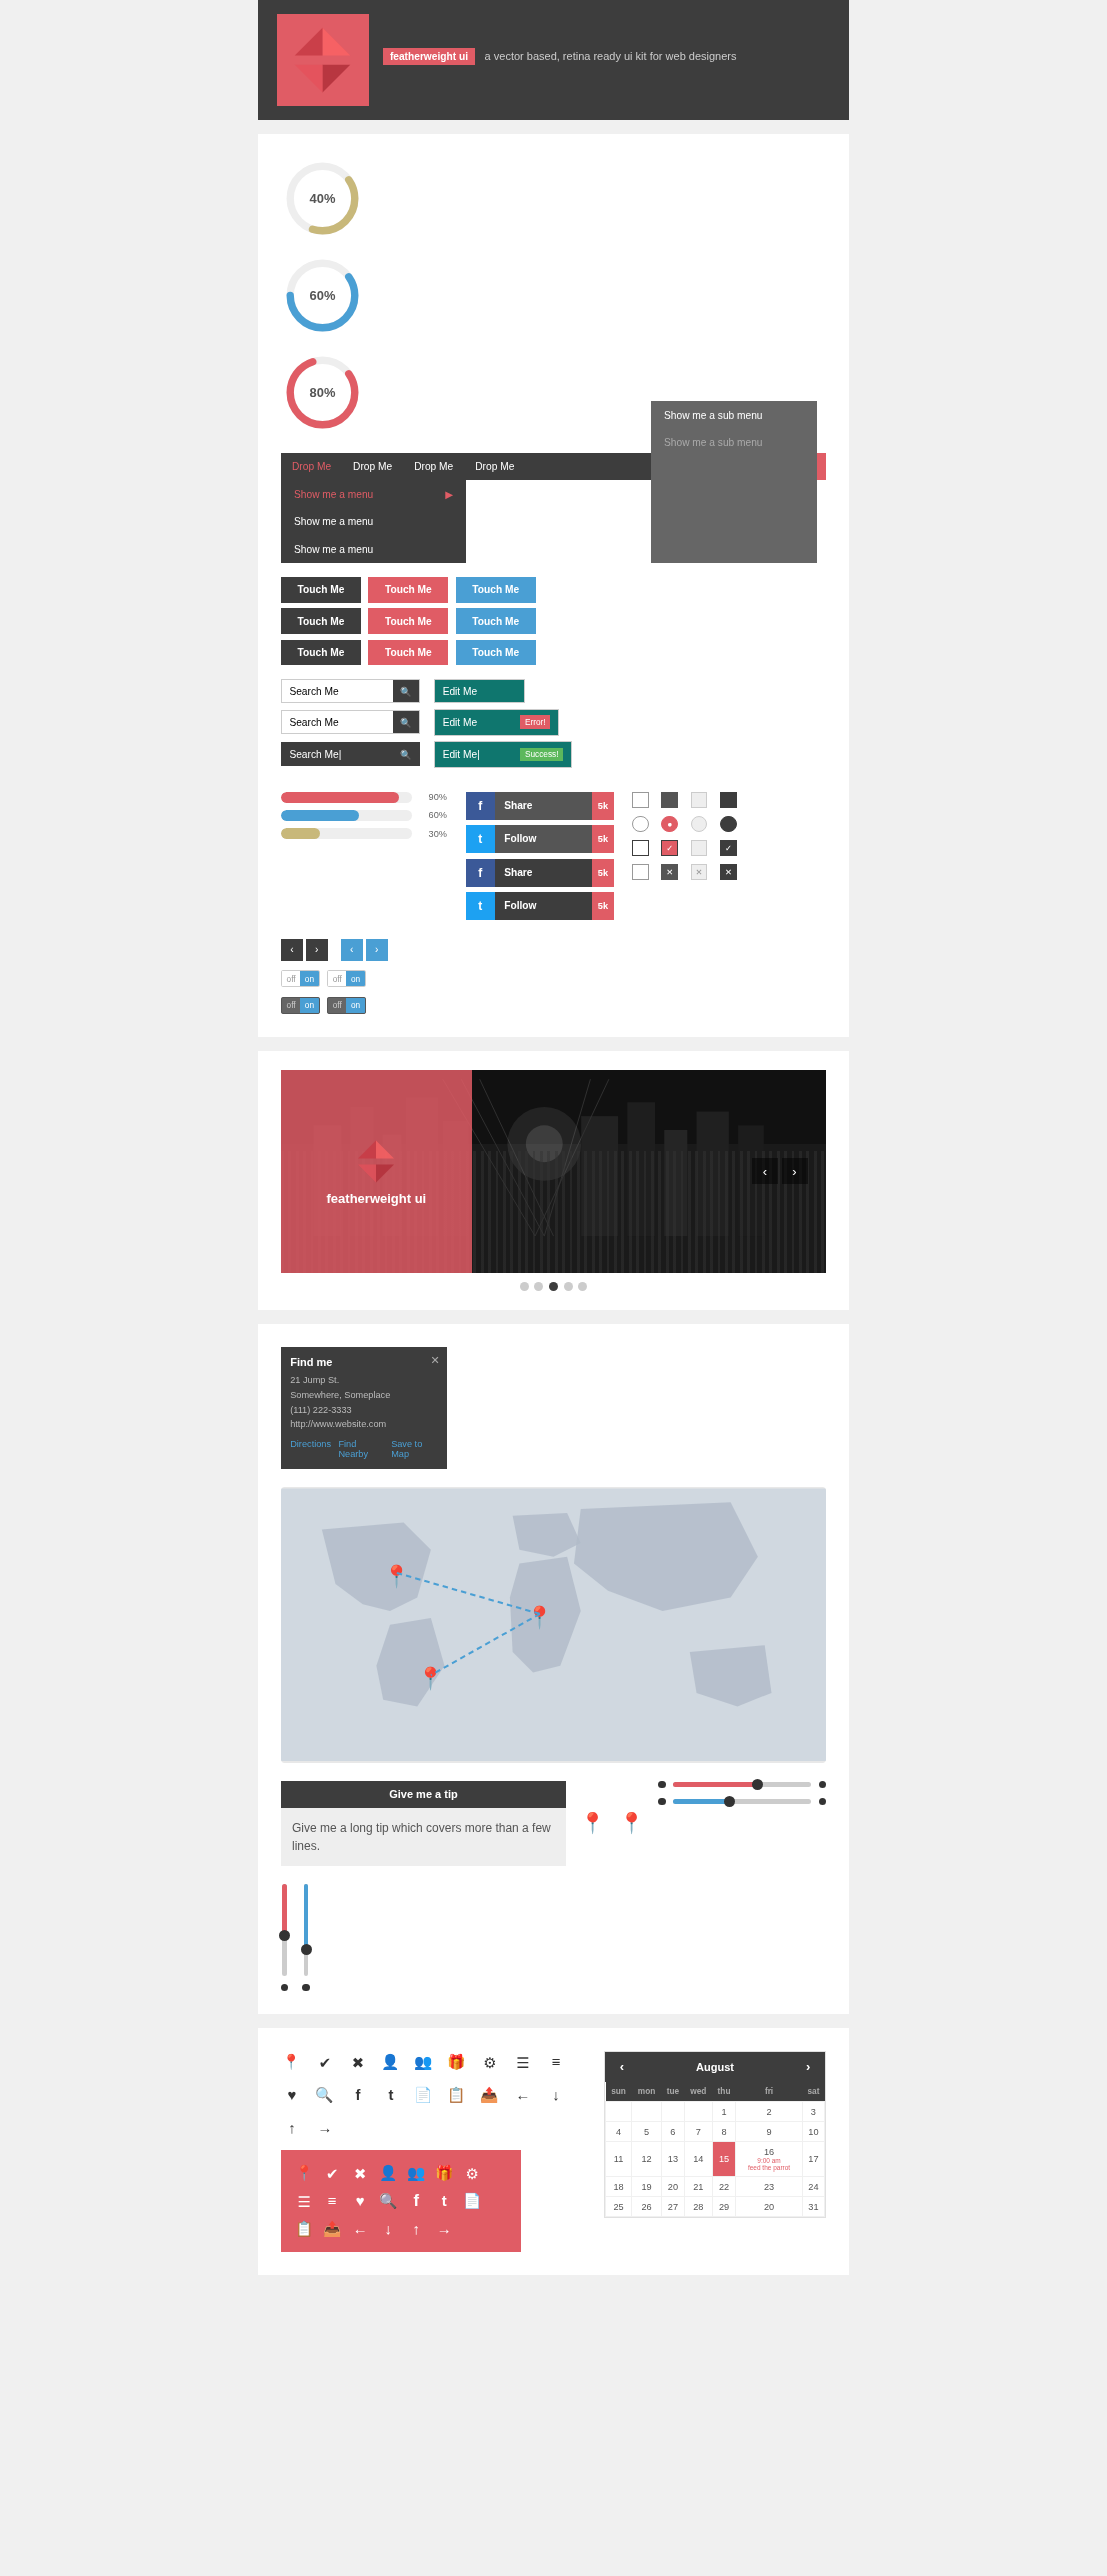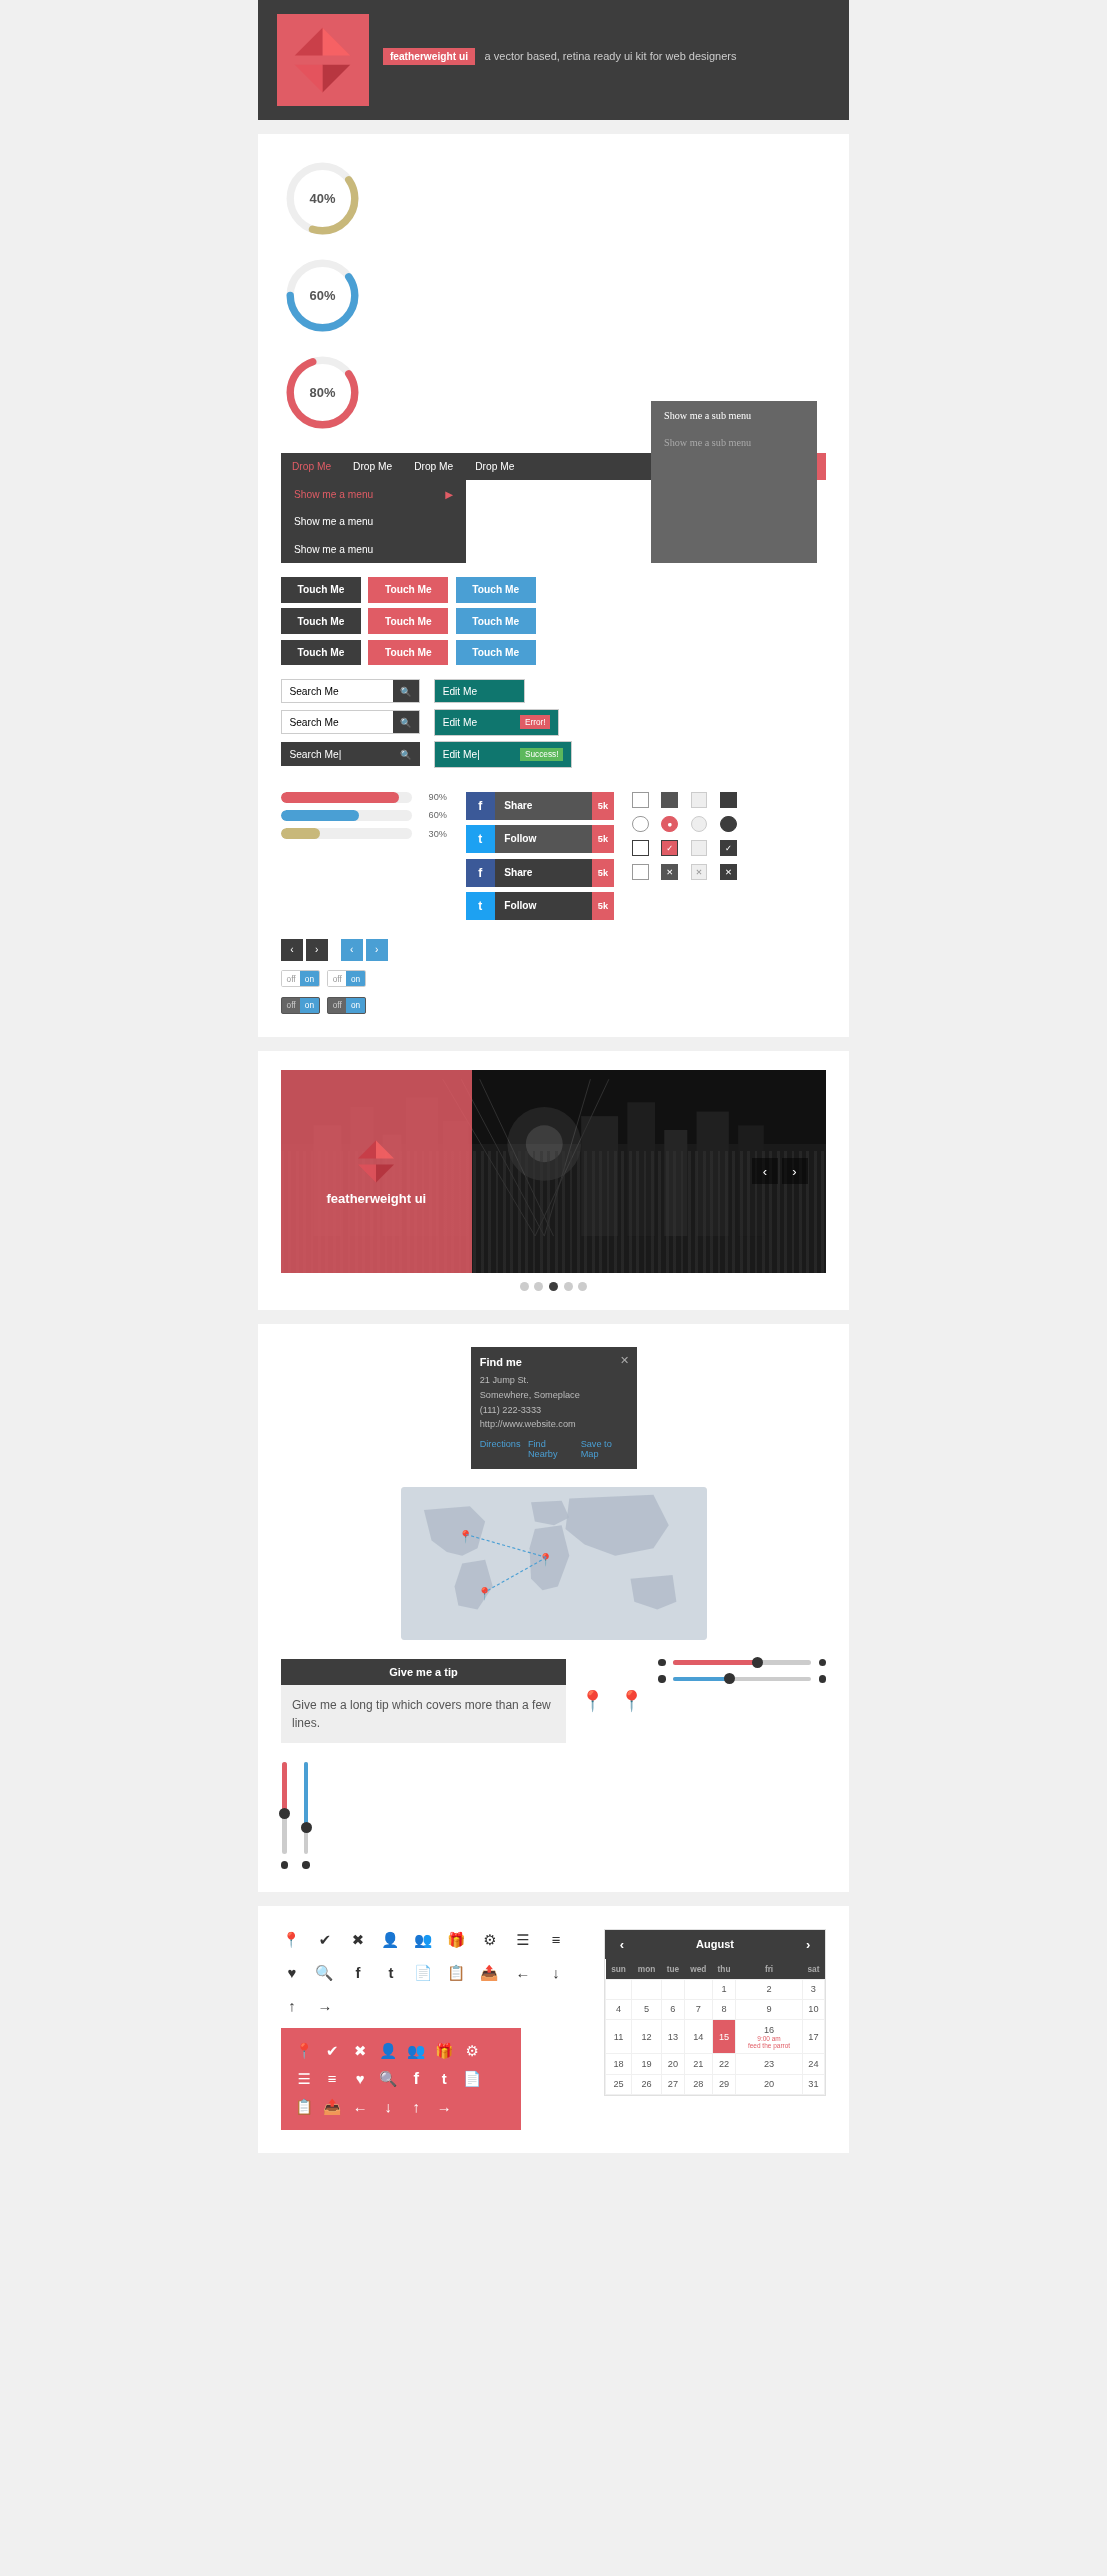--- a/index.html
+++ b/index.html
@@ -23,21 +23,21 @@
 
     
     .dropdown-section { flex: 1; min-width: 277px; }
     .dropdown-bar { background: #3d3d3d; display: flex; align-items: center; padding: 0; }
     .dropdown-item { color: #fff; font-size: 10.2px; padding: 7.4px 11px; cursor: pointer; position: relative; }
     .dropdown-item.active { color: #e05c65; }
     .search-btn-small { background: #e05c65; color: #fff; border: none; padding: 7.4px 9.2px; cursor: pointer; margin-left: auto; font-size: 11px; }
     .dropdown-menu { background: #3d3d3d; width: 185px; }
     .dropdown-menu-item { color: #fff; font-size: 10.2px; padding: 8.3px 13px; cursor: pointer; display: flex; align-items: center; justify-content: space-between; }
     .dropdown-menu-item.highlight { color: #e05c65; }
-    .submenu { background: #666; margin-left: 185px; width: 166px; margin-top: -79px; position: relative; font-family: Liberation Serif, serif; }
+    .submenu { background: #666; margin-left: 185px; width: 166px; margin-top: -79px; position: relative; }
     .submenu-item { color: #fff; font-size: 10.2px; padding: 8.3px 13px; cursor: pointer; }
     .submenu-item.dim { color: #aaa; }
     .dropdown-row { display: flex; }
 
     
     .buttons-section { margin-top: 14px; }
     .btn-row { display: flex; gap: 7.4px; margin-bottom: 5.5px; }
     .btn { padding: 7.4px 16.6px; font-size: 10.2px; cursor: pointer; border: none; font-weight: bold; }
     .btn-dark { background: #3d3d3d; color: #fff; }
     .btn-red { background: #e05c65; color: #fff; }
@@ -422,21 +422,21 @@
     <div class="banner-dot"></div>
     <div class="banner-dot"></div>
     <div class="banner-dot active"></div>
     <div class="banner-dot"></div>
     <div class="banner-dot"></div>
   </div>
 </div>
 
 <div class="section">
   <div style="display:flex;gap:18.5px;flex-wrap:wrap;">
-    <div style="display:flex;flex-direction:column;gap:9.2px;flex:1;min-width:277px;align-items:center;">
+    <div style="display:flex;flex-direction:column;gap:9.2px;flex:1;min-width:277px;">
 
       <div style="position:relative;margin-bottom:9.2px;">
         <div class="map-card">
           <div class="map-card-title">Find me</div>
           <span class="map-card-close">✕</span>
           <p>21 Jump St.</p>
           <p>Somewhere, Someplace</p>
           <p>(111) 222-3333</p>
           <p>http://www.website.com</p>
           <div class="map-card-links">

